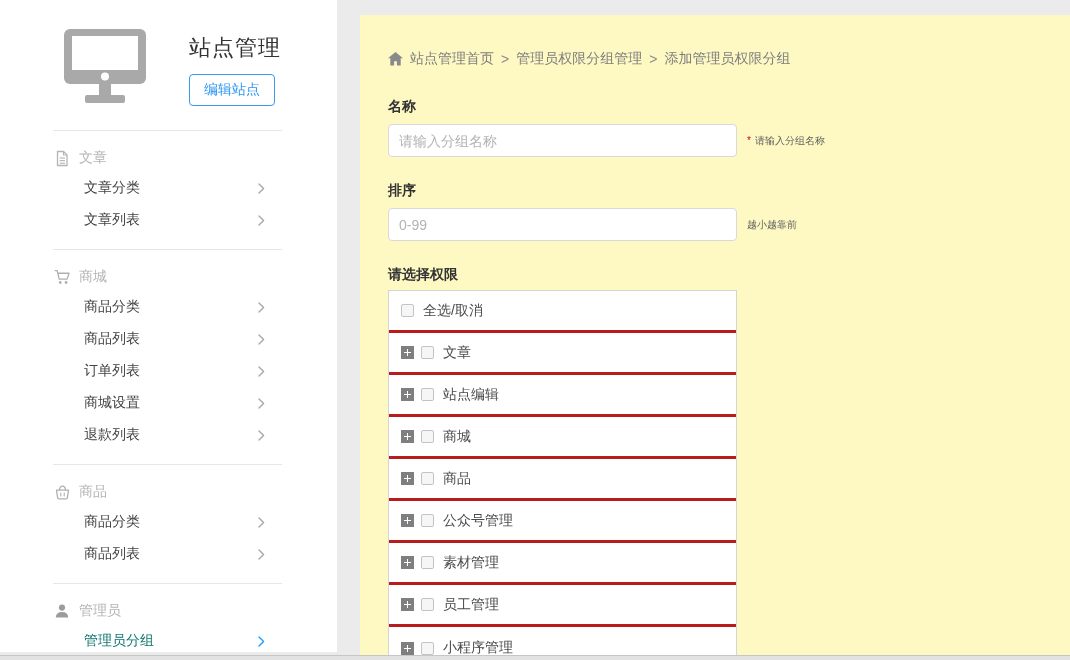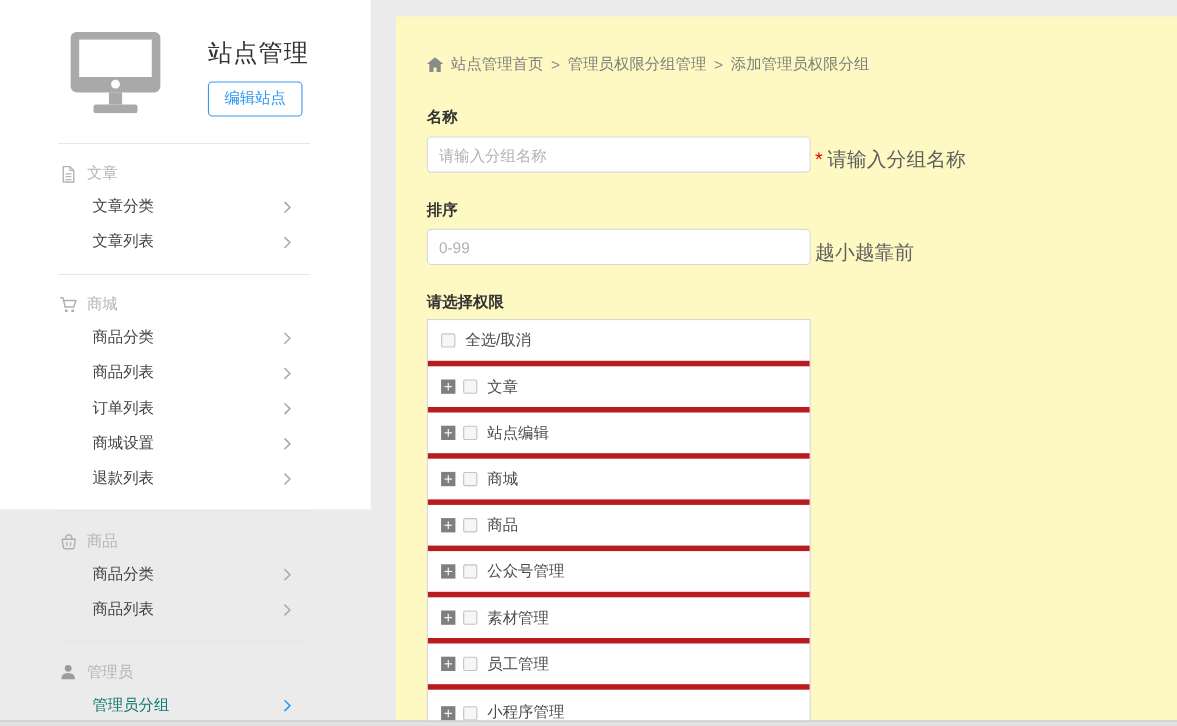--- a/index.html
+++ b/index.html
@@ -7,21 +7,21 @@
   body {
     position: relative;
     background: #ebebeb;
     font-family: "Liberation Sans", "DejaVu Sans", sans-serif;
     color: #333;
   }
 
   
   .sidebar {
     position: absolute; left: 0; top: 0;
-    width: 337px; height: 463px;
+    width: 337px; height: 652px;
     background: #ffffff;
   }
   .profile { position: relative; height: 130px; }
   .monitor-wrap { position: absolute; left: 64px; top: 29px; }
   .profile-title {
     position: absolute; left: 189px; top: 33px;
     font-size: 22px; color: #333; letter-spacing: 1px;
   }
   .edit-btn {
     position: absolute; left: 189px; top: 74px;
@@ -61,43 +61,43 @@
     font-size: 14px; color: #7e7e7e;
   }
   .breadcrumb .crumb { color: #7e7e7e; cursor: pointer; }
   .breadcrumb .crumb.current { cursor: default; }
   .breadcrumb .sep { color: #8a8a8a; }
   .home-wrap { display: inline-flex; }
 
   .form { margin-left: 28px; }
   .form-label { margin-top: 30px; font-size: 14px; font-weight: bold; color: #333; }
   .form-label.tight { margin-top: 25px; }
-  .field-row { display: flex; align-items: flex-end; margin-top: 8px; }
+  .field-row { display: flex; align-items: center; margin-top: 8px; }
   .text-input {
     width: 349px; height: 33px;
     border: 1px solid #d9d9d9; border-radius: 4px;
     padding: 0 10px;
     font-size: 14px; color: #333;
     font-family: inherit;
     outline: none;
   }
   .text-input::placeholder { color: #b3b3b3; }
-  .field-hint { margin-left: 4px; font-size: 18px; color: #5f5f5f; }
+  .field-hint { margin-left: 10px; font-size: 10px; color: #5f5f5f; }
   .req-star { color: #e00000; margin-right: 4px; }
 
   .perm-box {
     width: 349px; margin-top: 6px; margin-bottom: 0;
     border: 1px solid #d5d5d5;
     background: #fff;
   }
   .perm-row {
     height: 42px;
     display: flex; align-items: center;
     padding-left: 12px;
-    border-bottom: 5px solid #b91c1c;
+    border-bottom: 3px solid #b91c1c;
   }
   .perm-row:last-child { border-bottom: none; }
   .plus-btn {
     position: relative;
     width: 13px; height: 13px;
     background: #7f7f7f;
     margin-right: 7px;
     cursor: pointer; flex: none;
   }
   .plus-btn::before, .plus-btn::after {

